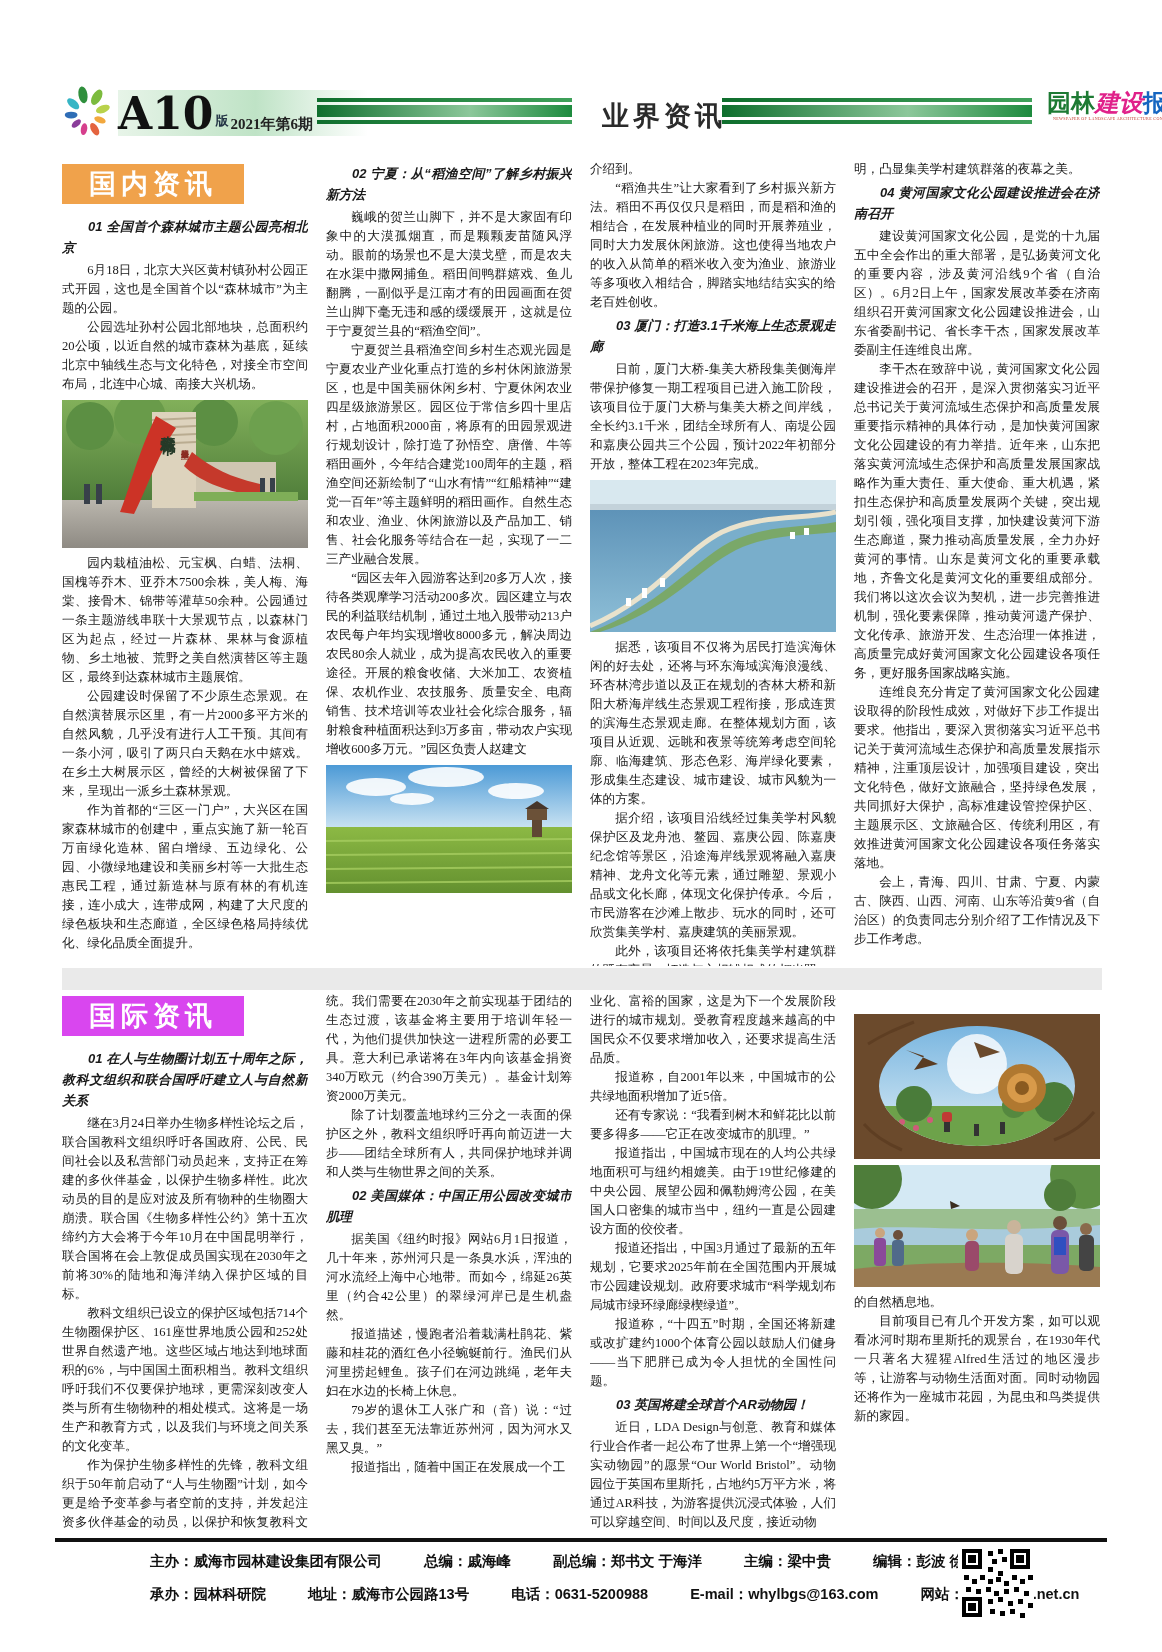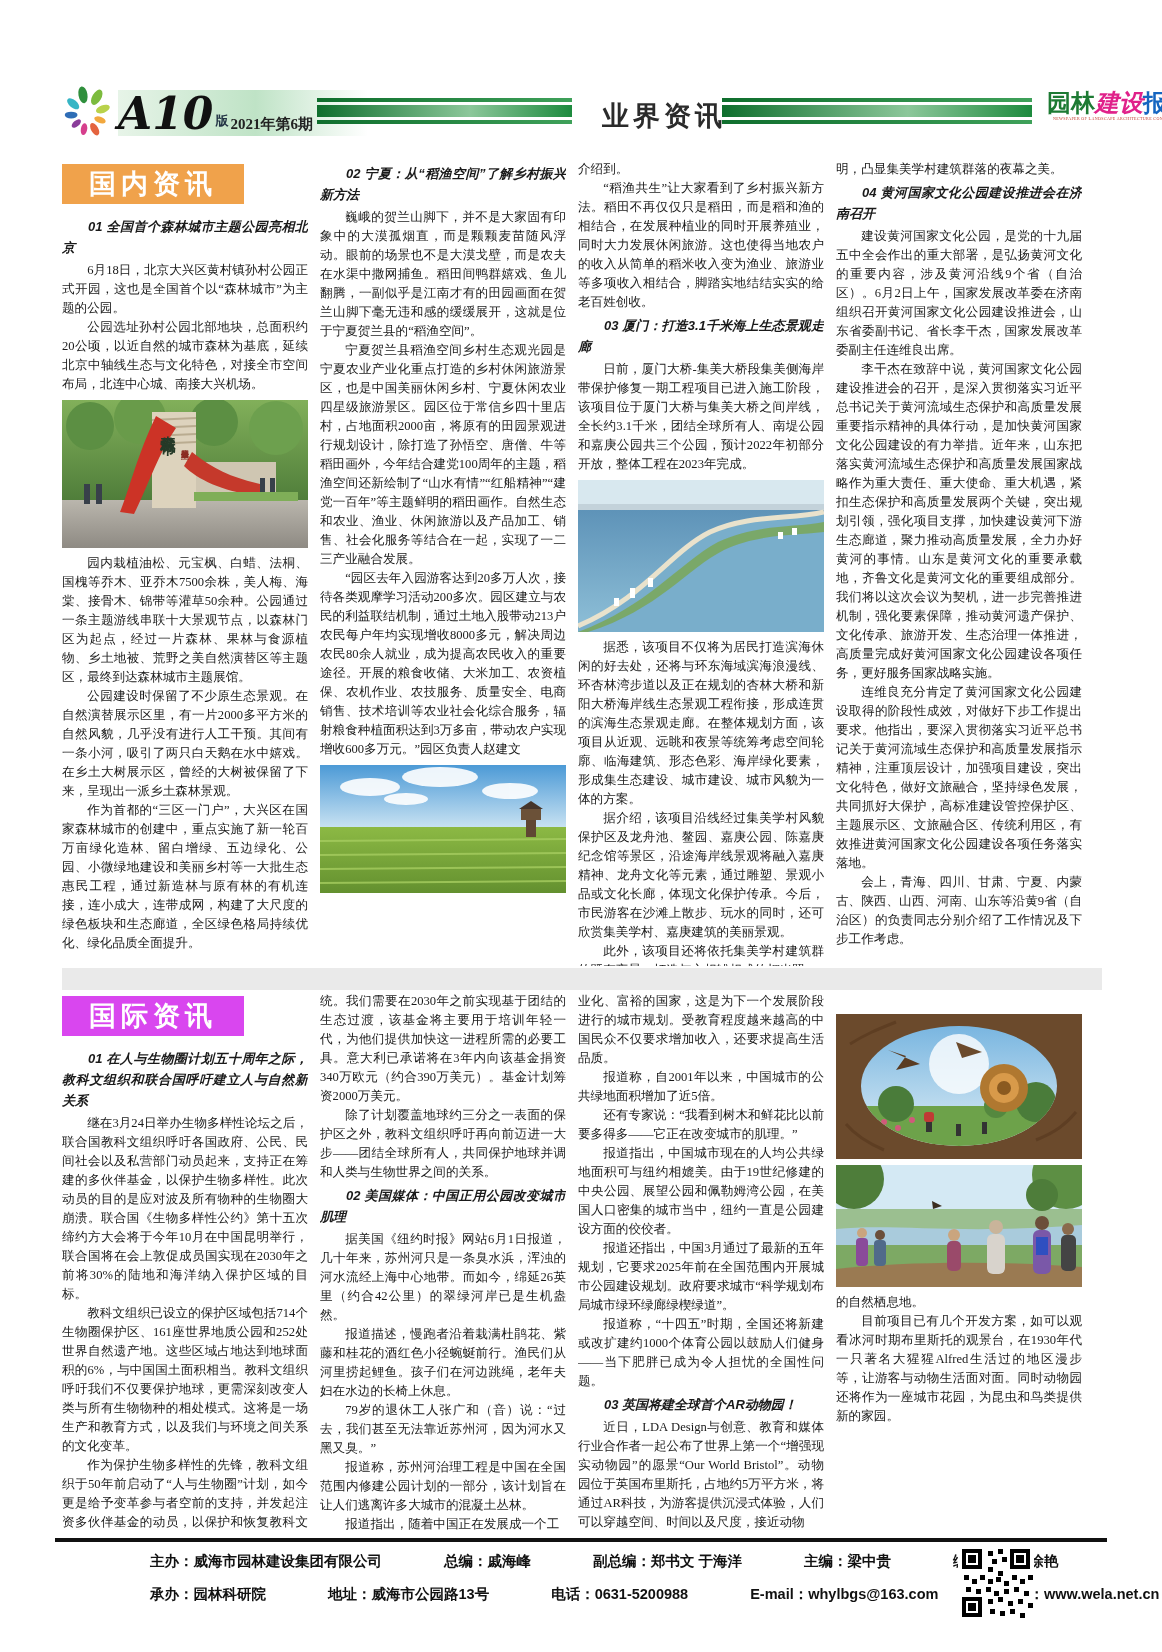--- a/index.html
+++ b/index.html
@@ -13,57 +13,57 @@
   .petal:nth-child(2){transform:rotate(30deg);background:#7cbb3e;}
   .petal:nth-child(3){transform:rotate(70deg) scale(.85);background:#b9d24b;}
   .petal:nth-child(4){transform:rotate(110deg) scale(.7);background:#f2a83e;}
   .petal:nth-child(5){transform:rotate(150deg) scale(.8);background:#e4643f;}
   .petal:nth-child(6){transform:rotate(190deg) scale(.7);background:#d63f8d;}
   .petal:nth-child(7){transform:rotate(230deg) scale(.65);background:#8a3d9a;}
   .petal:nth-child(8){transform:rotate(270deg) scale(.75);background:#2f6db6;}
   .petal:nth-child(9){transform:rotate(310deg) scale(.85);background:#36b5c5;}
   #pageno{position:absolute;left:56px;top:6px;width:250px;height:46px;
           background:linear-gradient(90deg,#e7f4e8,#bfe3c6 55%,#ffffff);display:flex;align-items:flex-end;}
-  #pageno .a10{font-family:"DejaVu Serif",serif;font-style:italic;font-size:44px;line-height:44px;font-weight:bold;color:#111;}
+  #pageno .a10{font-family:"DejaVu Serif",serif;font-size:44px;line-height:44px;font-weight:bold;color:#111;}
   #pageno .ban{font-family:"Liberation Sans",sans-serif;font-size:13px;font-weight:bold;color:#234;margin:0 2px 6px 2px;}
   #pageno .issue{font-family:Liberation Serif, serif;font-size:15px;font-weight:bold;color:#222;margin-bottom:2px;}
   .gbar{position:absolute;top:14px;height:26px;}
   .gbar .t,.gbar .b{height:4px;background:linear-gradient(90deg,#0f6e2d,#3fa15a);}
   .gbar .m{height:12px;margin:3px 0;background:linear-gradient(90deg,#0f6e2d,#8cc79a 60%,#1d8a3e);}
   #gbar1{left:255px;width:255px;}
   #gbar2{left:660px;width:310px;}
   #sectitle{position:absolute;left:540px;top:14px;font-family:"Liberation Sans",sans-serif;
             font-size:27px;font-weight:bold;letter-spacing:4px;color:#2b2b2b;}
   #masthead{position:absolute;left:985px;top:6px;width:120px;text-align:center;}
   #masthead .cn{font-family:"Liberation Sans",sans-serif;font-size:24px;font-weight:bold;line-height:26px;white-space:nowrap;}
   #masthead .cn .p1{color:#1d7a33;}
   #masthead .cn .p2{color:#e0218a;font-style:italic;}
   #masthead .cn .p3{color:#1565c0;}
   #masthead .en{font-size:4.5px;color:#c0392b;letter-spacing:.4px;white-space:nowrap;transform:scale(.9);}
   
-  .section{position:absolute;left:62px;width:1040px;display:flex;gap:12px;}
+  .section{position:absolute;left:62px;width:1040px;display:flex;gap:18px;}
   #sec-domestic{top:160px;height:806px;}
   #sec-intl{top:992px;height:540px;}
   .col{width:246px;height:100%;overflow:hidden;}
   .banner{width:182px;height:40px;margin:4px 0 12px 0;display:flex;align-items:center;justify-content:center;}
   .banner span{font-family:"Liberation Sans",sans-serif;font-size:27px;font-weight:bold;color:#fff;letter-spacing:5px;}
   .hd{font-family:"Liberation Sans",sans-serif;font-size:13px;font-weight:bold;line-height:21px;
       text-indent:2em;text-align:justify;margin:3px 0;font-style:italic;}
   .para{font-size:12.6px;line-height:19px;text-align:justify;text-indent:2em;margin:0;}
   .para.cont{text-indent:0;}
   .byline{font-size:13px;text-align:right;margin-top:16px;padding-right:4px;}
   figure{margin:6px 0;padding:0;position:relative;}
   figure svg{display:block;}
   .vtxt{position:absolute;writing-mode:vertical-rl;font-family:"Liberation Sans",sans-serif;font-weight:bold;}
   #divider{position:absolute;left:62px;top:968px;width:1040px;height:22px;background:#eaeaea;}
   
   #frule{position:absolute;left:55px;top:1538px;width:1052px;height:4px;background:#111;}
   #footer{position:absolute;left:150px;top:1552px;width:870px;font-family:"Liberation Sans",sans-serif;
           font-size:14.5px;font-weight:bold;color:#111;}
-  #footer .frow{display:flex;gap:62px;margin-bottom:14px;white-space:nowrap;}
+  #footer .frow{display:flex;gap:42px;margin-bottom:14px;white-space:nowrap;}
   #qr{position:absolute;left:958px;top:1545px;}
 </style>
 </head>
 <body>
 
 <div id="page">
 
   <div id="hdr">
     <div id="petals">
       <span class="petal"></span>
@@ -249,21 +249,20 @@
       <p class="para">作为保护生物多样性的先锋，教科文组织于50年前启动了“人与生物圈”计划，如今更是给予变革参与者空前的支持，并发起注资多伙伴基金的动员，以保护和恢复教科文组织保护区内的生物多样性和脆弱生态系</p>
     </div>
 
     <div class="col">
       <p class="para cont">统。我们需要在2030年之前实现基于团结的生态过渡，该基金将主要用于培训年轻一代，为他们提供加快这一进程所需的必要工具。意大利已承诺将在3年内向该基金捐资340万欧元（约合390万美元）。基金计划筹资2000万美元。</p>
       <p class="para">除了计划覆盖地球约三分之一表面的保护区之外，教科文组织呼吁再向前迈进一大步——团结全球所有人，共同保护地球并调和人类与生物世界之间的关系。</p>
       <p class="hd">02 美国媒体：中国正用公园改变城市肌理</p>
       <p class="para">据美国《纽约时报》网站6月1日报道，几十年来，苏州河只是一条臭水浜，浑浊的河水流经上海中心地带。而如今，绵延26英里（约合42公里）的翠绿河岸已是生机盎然。</p>
       <p class="para">报道描述，慢跑者沿着栽满杜鹃花、紫藤和桂花的酒红色小径蜿蜒前行。渔民们从河里捞起鲤鱼。孩子们在河边跳绳，老年夫妇在水边的长椅上休息。</p>
       <p class="para">79岁的退休工人张广和（音）说：“过去，我们甚至无法靠近苏州河，因为河水又黑又臭。”</p>
-      <p class="para">报道称，苏州河治理工程是中国在全国范围内修建公园计划的一部分，该计划旨在让人们逃离许多大城市的混凝土丛林。</p>
       <p class="para">报道指出，随着中国正在发展成一个工</p>
     </div>
 
     <div class="col">
       <p class="para cont">业化、富裕的国家，这是为下一个发展阶段进行的城市规划。受教育程度越来越高的中国民众不仅要求增加收入，还要求提高生活品质。</p>
       <p class="para">报道称，自2001年以来，中国城市的公共绿地面积增加了近5倍。</p>
       <p class="para">还有专家说：“我看到树木和鲜花比以前要多得多——它正在改变城市的肌理。”</p>
       <p class="para">报道指出，中国城市现在的人均公共绿地面积可与纽约相媲美。由于19世纪修建的中央公园、展望公园和佩勒姆湾公园，在美国人口密集的城市当中，纽约一直是公园建设方面的佼佼者。</p>
       <p class="para">报道还指出，中国3月通过了最新的五年规划，它要求2025年前在全国范围内开展城市公园建设规划。政府要求城市“科学规划布局城市绿环绿廊绿楔绿道”。</p>
       <p class="para">报道称，“十四五”时期，全国还将新建或改扩建约1000个体育公园以鼓励人们健身——当下肥胖已成为令人担忧的全国性问题。</p>

